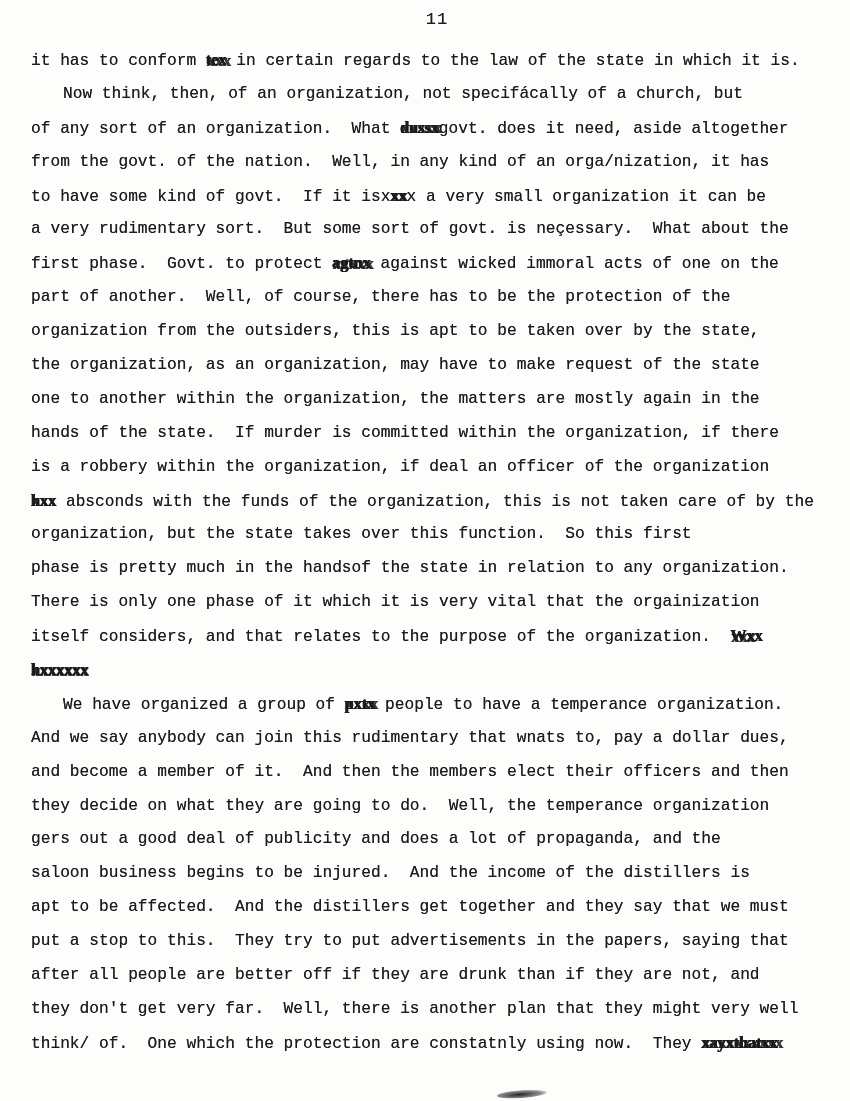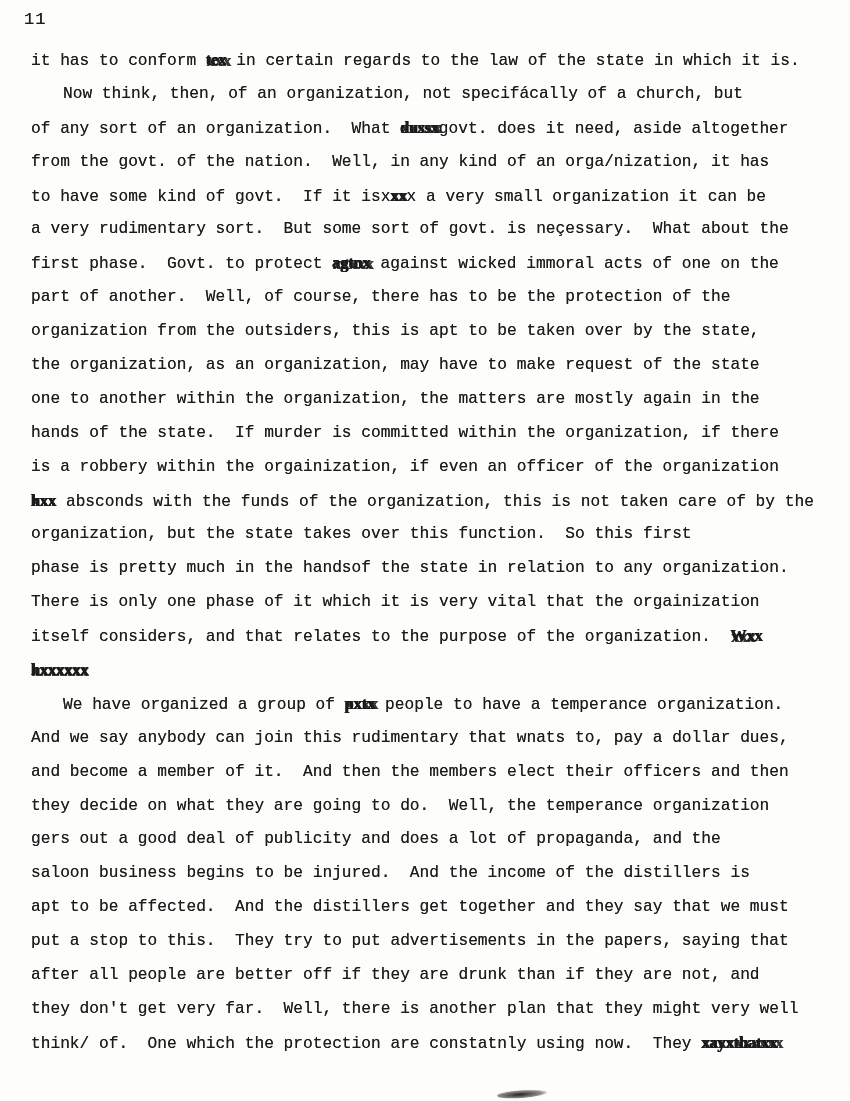--- a/index.html
+++ b/index.html
@@ -14,21 +14,21 @@
     background: #fdfdfb;
     overflow: hidden;
     font-family: "Liberation Mono", "DejaVu Sans Mono", monospace;
     color: #1c1c1c;
   }
   .pagenum {
     position: absolute;
     top: 10px;
     left: 0;
     right: 0;
-    text-align: left;
+    text-align: center;
     font-size: 17px;
     letter-spacing: 1px;
     text-shadow: 0 0 0.6px rgba(20,20,20,0.8);
     margin-left: 24px;
   }
   .textblock {
     position: absolute;
     top: 44px;
     left: 31px;
     right: 8px;
@@ -85,21 +85,21 @@
       <div class="line"><span>of any sort of an organization.  What </span><span class="xout" data-x="xxxxx">dussx</span><span>govt. does it need, aside altogether</span></div>
       <div class="line"><span>from the govt. of the nation.  Well, in any kind of an orga/nization, it has</span></div>
       <div class="line"><span>to have some kind of govt.  If it isx</span><span class="xout" data-x="xx">xx</span><span>x a very small organization it can be</span></div>
       <div class="line"><span>a very rudimentary sort.  But some sort of govt. is neçessary.  What about the</span></div>
       <div class="line"><span>first phase.  Govt. to protect </span><span class="xout" data-x="xxxxx">agtnx</span><span> against wicked immoral acts of one on the</span></div>
       <div class="line"><span>part of another.  Well, of course, there has to be the protection of the</span></div>
       <div class="line"><span>organization from the outsiders, this is apt to be taken over by the state,</span></div>
       <div class="line"><span>the organization, as an organization, may have to make request of the state</span></div>
       <div class="line"><span>one to another within the organization, the matters are mostly again in the</span></div>
       <div class="line"><span>hands of the state.  If murder is committed within the organization, if there</span></div>
-      <div class="line"><span>is a robbery within the orgainization, if even an officer of the organization</span></div>
+      <div class="line"><span>is a robbery within the organization, if deal an officer of the organization</span></div>
       <div class="line"><span class="xout" data-x="xxx">hxx</span><span> absconds with the funds of the organization, this is not taken care of by the</span></div>
       <div class="line"><span>organization, but the state takes over this function.  So this first</span></div>
       <div class="line"><span>phase is pretty much in the handsof the state in relation to any organization.</span></div>
       <div class="line"><span>There is only one phase of it which it is very vital that the orgainization</span></div>
       <div class="line"><span>itself considers, and that relates to the purpose of the organization.  </span><span class="xout" data-x="xxx">Wxx</span></div>
       <div class="line"><span class="xout" data-x="xxxxxxx">hxxxxxx</span></div>
       <div class="line indent"><span>We have organized a group of </span><span class="xout" data-x="xxxx">pxtx</span><span> people to have a temperance organization.</span></div>
       <div class="line"><span>And we say anybody can join this rudimentary that wnats to, pay a dollar dues,</span></div>
       <div class="line"><span>and become a member of it.  And then the members elect their officers and then</span></div>
       <div class="line"><span>they decide on what they are going to do.  Well, the temperance organization</span></div>

